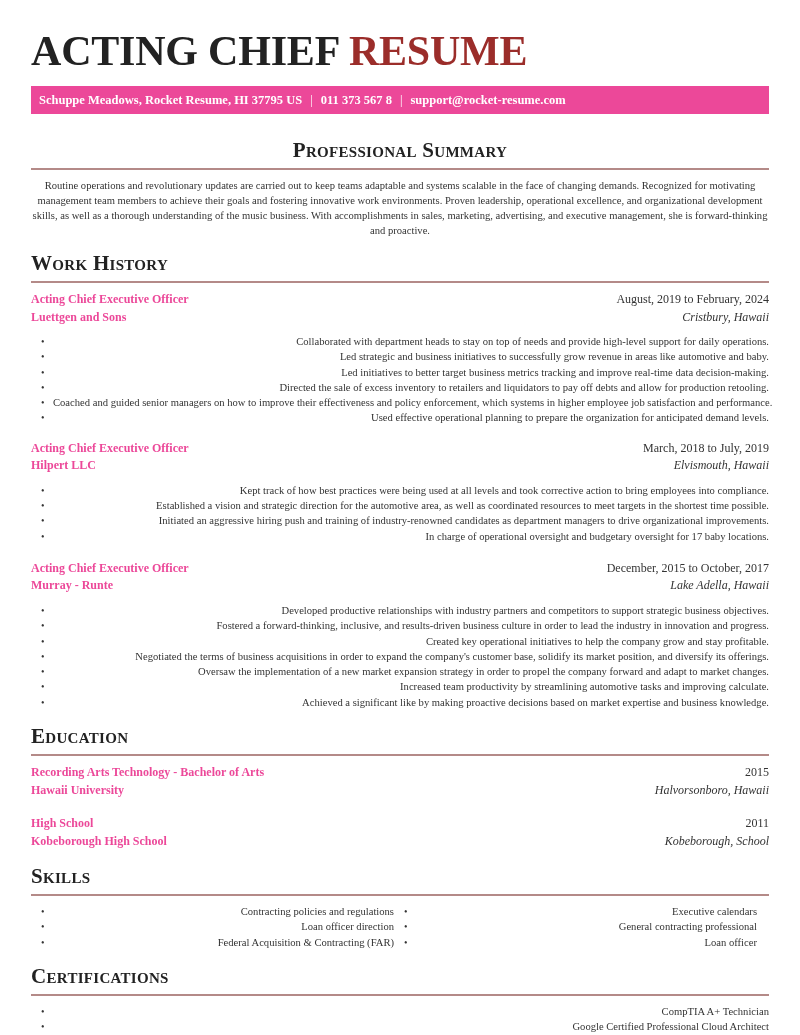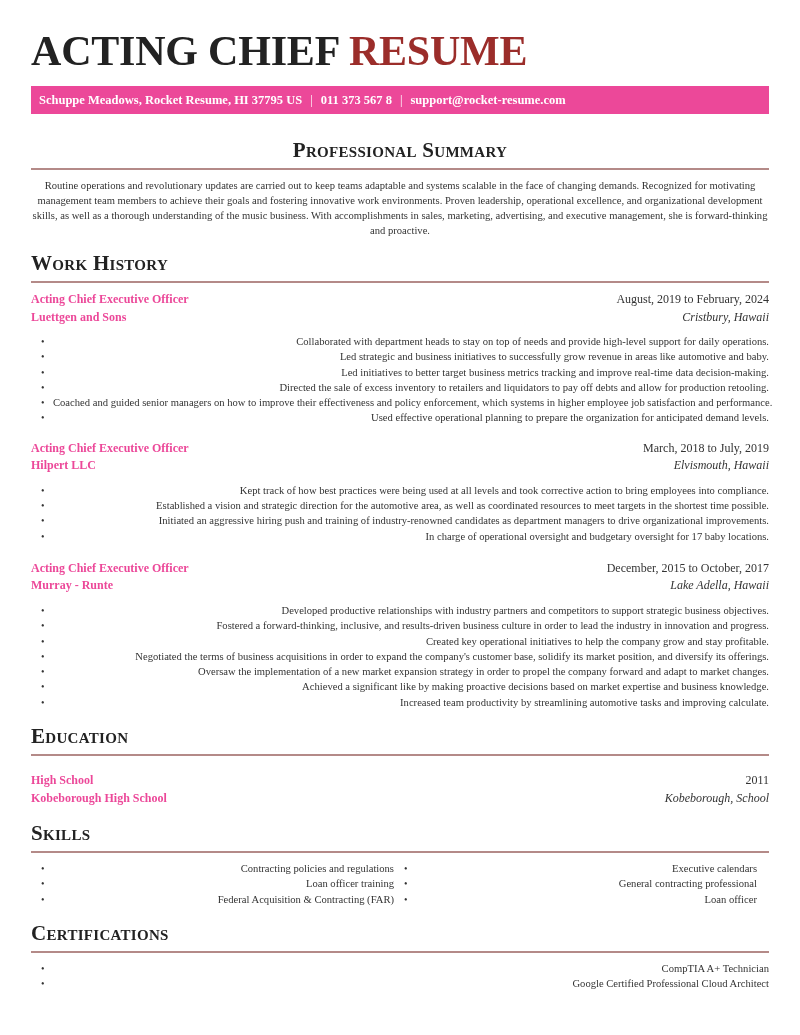--- a/index.html
+++ b/index.html
@@ -93,50 +93,60 @@
       <div class="row">
         <span class="left">Murray - Runte</span>
         <span class="right italic">Lake Adella, Hawaii</span>
       </div>
       <ul class="bullets">
         <li>Developed productive relationships with industry partners and competitors to support strategic business objectives.</li>
         <li>Fostered a forward-thinking, inclusive, and results-driven business culture in order to lead the industry in innovation and progress.</li>
         <li>Created key operational initiatives to help the company grow and stay profitable.</li>
         <li>Negotiated the terms of business acquisitions in order to expand the company's customer base, solidify its market position, and diversify its offerings.</li>
         <li>Oversaw the implementation of a new market expansion strategy in order to propel the company forward and adapt to market changes.</li>
+        <li>Increased team productivity by streamlining automotive tasks and improving calculate.</li>
         <li>Achieved a significant like by making proactive decisions based on market expertise and business knowledge.</li>
-        <li>Increased team productivity by streamlining automotive tasks and improving calculate.</li>
       </ul>
     </div>
   </section>
 
   <section style="margin-top:14px;">
     <h2 class="section-title">Education</h2>
     <div class="rule"></div>
 
+    <div style="margin-top:8px;">
+      <div class="row">
+        <span class="left">Recording Arts Technology - Bachelor of Arts</span>
+        <span class="right">2015</span>
+      </div>
+      <div class="row">
+        <span class="left">Hawaii University</span>
+        <span class="right italic">Halvorsonboro, Hawaii</span>
+      </div>
+    </div>
 
     <div style="margin-top:16px;">
       <div class="row">
         <span class="left">High School</span>
         <span class="right">2011</span>
       </div>
       <div class="row">
         <span class="left">Kobeborough High School</span>
         <span class="right italic">Kobeborough, School</span>
       </div>
     </div>
   </section>
 
   <section style="margin-top:14px;">
     <h2 class="section-title">Skills</h2>
     <div class="rule"></div>
     <div class="skills">
       <ul class="bullets">
         <li>Contracting policies and regulations</li>
-        <li>Loan officer training</li>
+        <li>Loan officer direction</li>
         <li>Federal Acquisition &amp; Contracting (FAR)</li>
       </ul>
       <ul class="bullets">
         <li>Executive calendars</li>
         <li>General contracting professional</li>
         <li>Loan officer</li>
       </ul>
     </div>
   </section>
 

